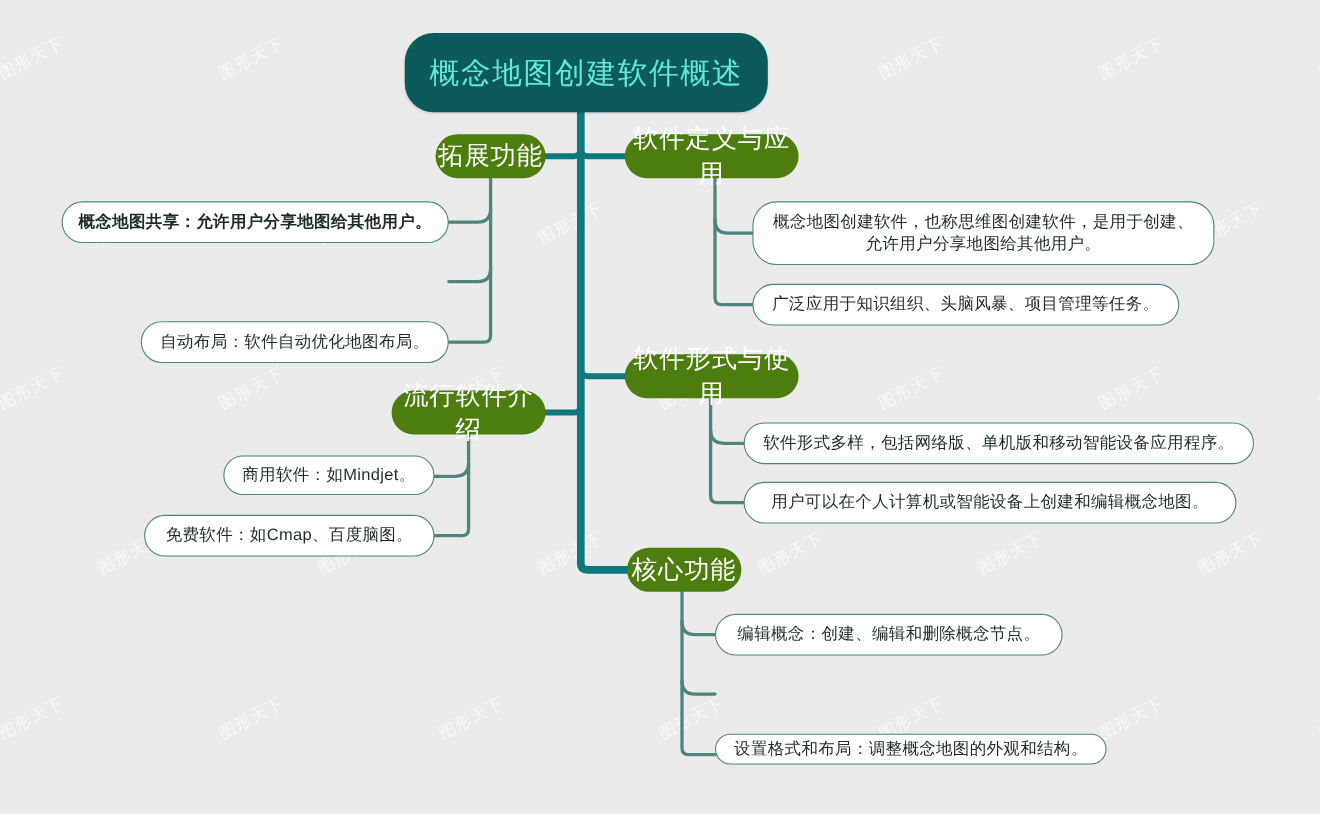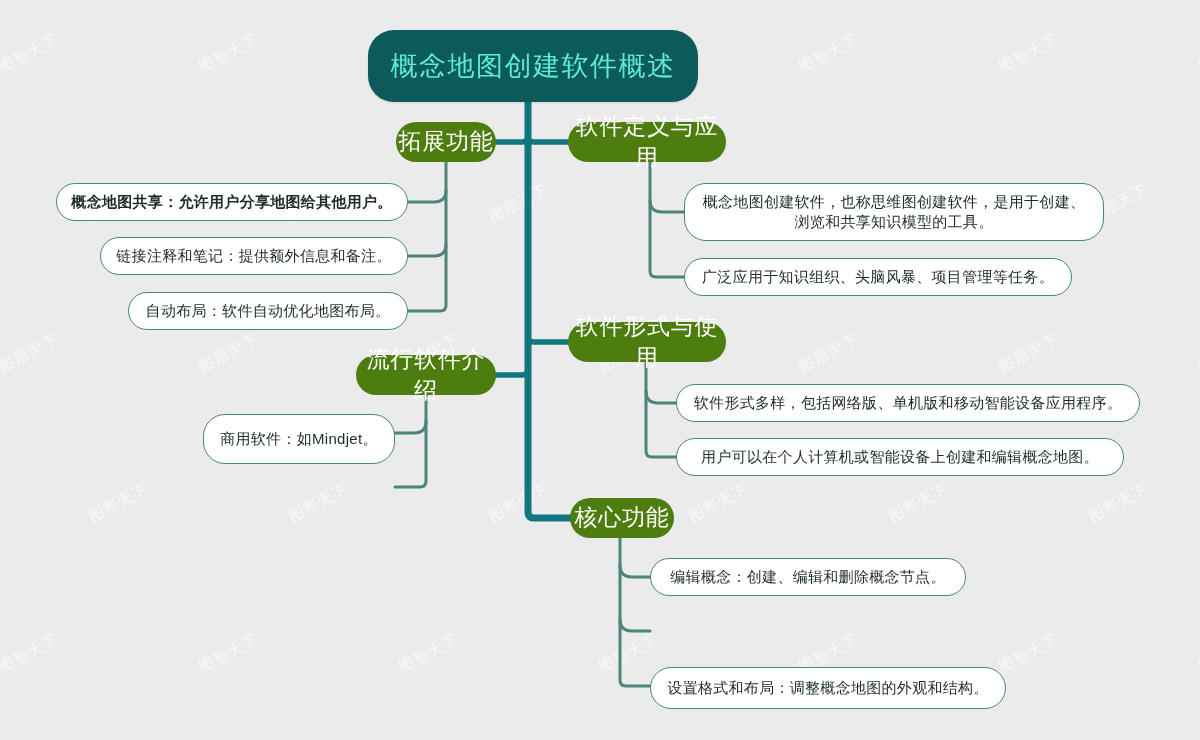--- a/index.html
+++ b/index.html
@@ -143,40 +143,40 @@
   <div class="node node-root" style="left:368px; top:30px; width:330px; height:72px;">
     <span>概念地图创建软件概述</span>
   </div>
 
   <div class="node node-branch" style="left:396px; top:122px; width:100px; height:40px;">
     <span>拓展功能</span>
   </div>
   <div class="node node-leaf" style="left:56px; top:183px; width:352px; height:38px;font-weight:bold;">
     <span>概念地图共享：允许用户分享地图给其他用户。</span>
   </div>
-  <div class="node node-leaf" style="left:100px; top:237px; width:308px; height:38px;">
-    <span>链接注释和笔记：提供额外信息和备注。</span>
-  </div>
   <div class="node node-leaf" style="left:128px; top:292px; width:280px; height:38px;">
     <span>自动布局：软件自动优化地图布局。</span>
   </div>
 
   <div class="node node-branch" style="left:356px; top:355px; width:140px; height:40px;">
     <span>流行软件介绍</span>
   </div>
-  <div class="node node-leaf" style="left:203px; top:414px; width:192px; height:50px;">
+  <div class="node node-leaf" style="left:203px; top:414px; width:192px; height:36px;">
     <span>商用软件：如Mindjet。</span>
+  </div>
+  <div class="node node-leaf" style="left:131px; top:468px; width:264px; height:38px;">
+    <span>免费软件：如Cmap、百度脑图。</span>
   </div>
 
   <div class="node node-branch" style="left:568px; top:122px; width:158px; height:40px;">
     <span>软件定义与应用</span>
   </div>
   <div class="node node-leaf" style="left:684px; top:183px; width:420px; height:58px;">
     <span>概念地图创建软件，也称思维图创建软件，是用于创建、
-浏览和共享知识模型的工具。</span>
+允许用户分享地图给其他用户。</span>
   </div>
   <div class="node node-leaf" style="left:684px; top:258px; width:388px; height:38px;">
     <span>广泛应用于知识组织、头脑风暴、项目管理等任务。</span>
   </div>
 
   <div class="node node-branch" style="left:568px; top:322px; width:158px; height:40px;">
     <span>软件形式与使用</span>
   </div>
   <div class="node node-leaf" style="left:676px; top:384px; width:464px; height:38px;font-family:Liberation Serif, serif;">
     <span>软件形式多样，包括网络版、单机版和移动智能设备应用程序。</span>
@@ -184,17 +184,17 @@
   <div class="node node-leaf" style="left:676px; top:438px; width:448px; height:38px;">
     <span>用户可以在个人计算机或智能设备上创建和编辑概念地图。</span>
   </div>
 
   <div class="node node-branch" style="left:570px; top:498px; width:104px; height:40px;">
     <span>核心功能</span>
   </div>
   <div class="node node-leaf" style="left:650px; top:558px; width:316px; height:38px;">
     <span>编辑概念：创建、编辑和删除概念节点。</span>
   </div>
-  <div class="node node-leaf" style="left:650px; top:667px; width:356px; height:42px;">
+  <div class="node node-leaf" style="left:650px; top:667px; width:356px; height:28px;">
     <span>设置格式和布局：调整概念地图的外观和结构。</span>
   </div>
 
 </div>
 
 </body></html>

